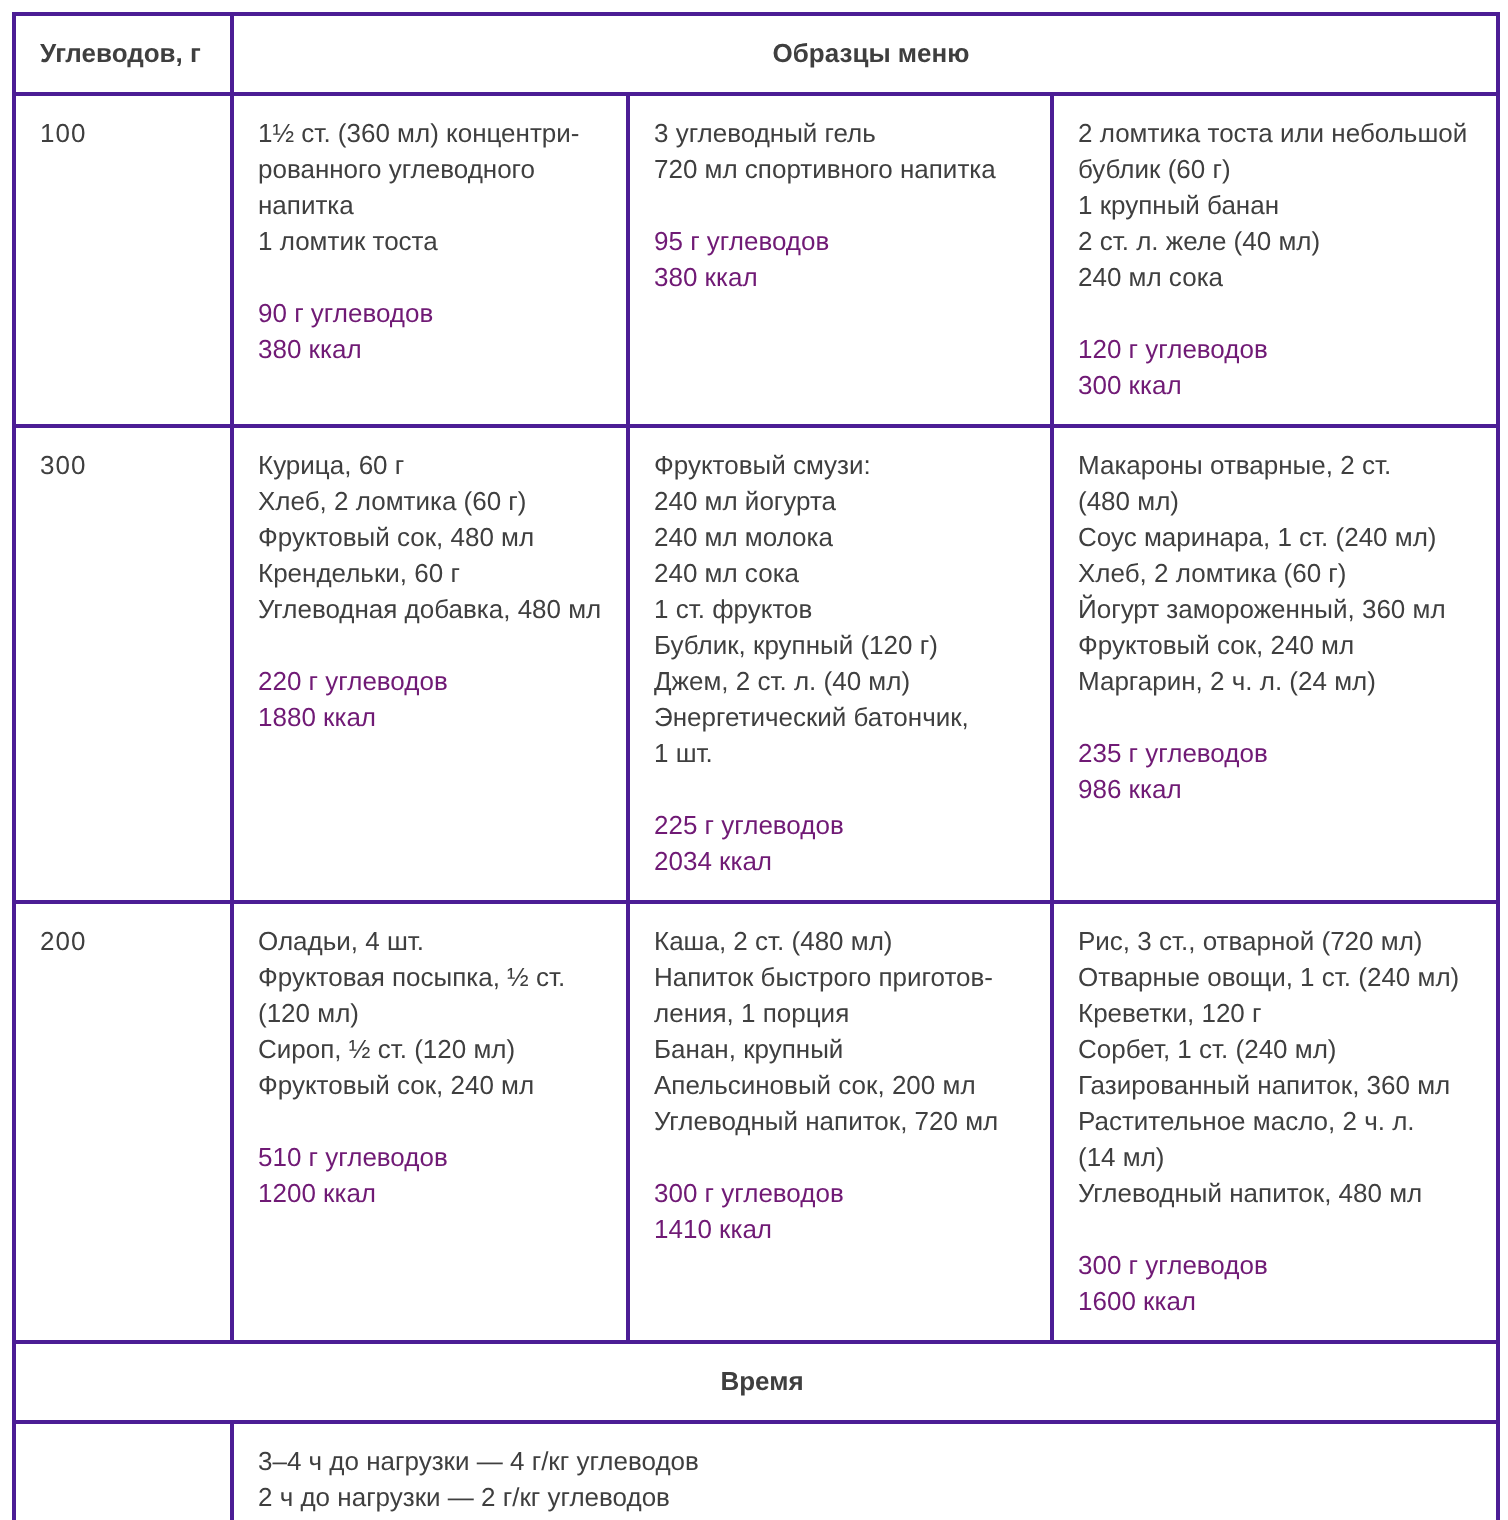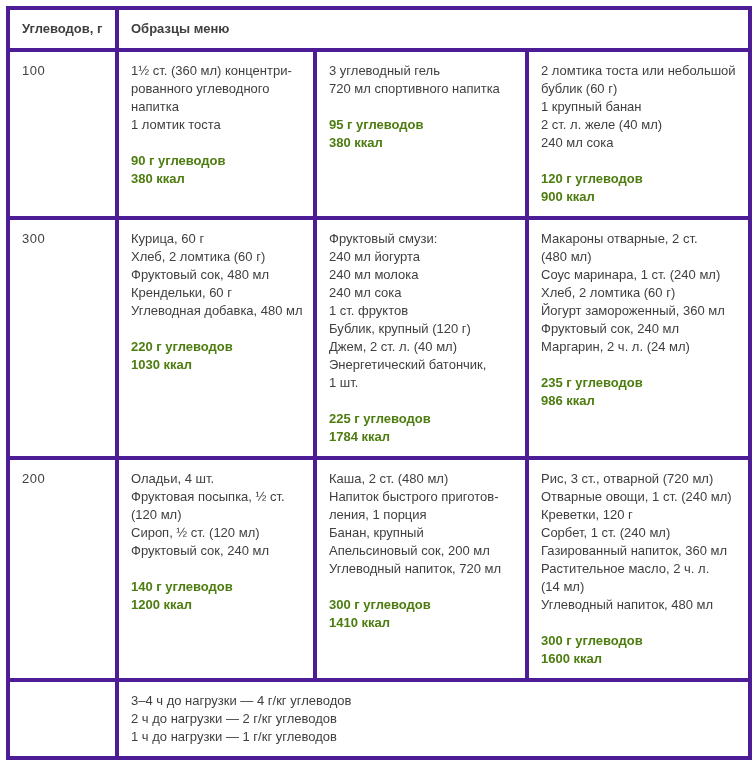--- a/index.html
+++ b/index.html
@@ -13,49 +13,49 @@
   .tbl-wrap {
     padding: 6px;
     box-sizing: border-box;
   }
   table.carb-table {
     border-collapse: collapse;
     table-layout: fixed;
     width: 742px;
   }
   table.carb-table td {
-    border: 4px solid #4c1d95;
+    border: 2px solid #4c1d95;
     vertical-align: top;
     color: #3f3f3f;
     font-size: 13px;
     line-height: 18px;
     padding: 10px 6px 10px 12px;
     box-sizing: border-box;
     overflow: hidden;
   }
   td.hdr-cell {
     font-weight: bold;
     color: #1c1c1c;
     font-size: 14px;
     vertical-align: middle;
     padding: 5px 10px;
   }
-  td.center { text-align: left; }
+  td.center { text-align: center; }
   td.carb-amount {
     color: #474747;
     padding-top: 12px;
     letter-spacing: 0.5px;
   }
   .items {
     white-space: pre-line;
   }
   .total {
     white-space: pre-line;
-    font-weight: bold;
-    color: #4d7c0f;
+    font-weight: normal;
+    color: #701a75;
     margin-top: 18px;
   }
   .timing-lines {
     white-space: pre-line;
   }
   tr.r-header   td { height: 29px; }
   tr.r-100      td { height: 164px; }
   tr.r-200      td { height: 232px; }
   tr.r-300      td { height: 217px; }
   tr.r-time-hdr td { height: 33px; }
@@ -95,47 +95,47 @@
         <div class="total">95 г углеводов
 380 ккал</div>
       </td>
       <td>
         <div class="items">2 ломтика тоста или небольшой
 бублик (60 г)
 1 крупный банан
 2 ст. л. желе (40 мл)
 240 мл сока</div>
         <div class="total">120 г углеводов
-900 ккал</div>
+300 ккал</div>
       </td>
     </tr>
 
     <tr class="r-200">
       <td class="carb-amount">300</td>
       <td>
         <div class="items">Курица, 60 г
 Хлеб, 2 ломтика (60 г)
 Фруктовый сок, 480 мл
 Крендельки, 60 г
 Углеводная добавка, 480 мл</div>
         <div class="total">220 г углеводов
-1030 ккал</div>
+1880 ккал</div>
       </td>
       <td>
         <div class="items">Фруктовый смузи:
 240 мл йогурта
 240 мл молока
 240 мл сока
 1 ст. фруктов
 Бублик, крупный (120 г)
 Джем, 2 ст. л. (40 мл)
 Энергетический батончик,
 1 шт.</div>
         <div class="total">225 г углеводов
-1784 ккал</div>
+2034 ккал</div>
       </td>
       <td>
         <div class="items">Макароны отварные, 2 ст.
 (480 мл)
 Соус маринара, 1 ст. (240 мл)
 Хлеб, 2 ломтика (60 г)
 Йогурт замороженный, 360 мл
 Фруктовый сок, 240 мл
 Маргарин, 2 ч. л. (24 мл)</div>
         <div class="total">235 г углеводов
@@ -144,21 +144,21 @@
     </tr>
 
     <tr class="r-300">
       <td class="carb-amount">200</td>
       <td>
         <div class="items">Оладьи, 4 шт.
 Фруктовая посыпка, ½ ст.
 (120 мл)
 Сироп, ½ ст. (120 мл)
 Фруктовый сок, 240 мл</div>
-        <div class="total">140 г углеводов
+        <div class="total">510 г углеводов
 1200 ккал</div>
       </td>
       <td>
         <div class="items">Каша, 2 ст. (480 мл)
 Напиток быстрого приготов-
 ления, 1 порция
 Банан, крупный
 Апельсиновый сок, 200 мл
 Углеводный напиток, 720 мл</div>
         <div class="total">300 г углеводов
@@ -171,20 +171,23 @@
 Сорбет, 1 ст. (240 мл)
 Газированный напиток, 360 мл
 Растительное масло, 2 ч. л.
 (14 мл)
 Углеводный напиток, 480 мл</div>
         <div class="total">300 г углеводов
 1600 ккал</div>
       </td>
     </tr>
 
+    <tr class="r-time-hdr">
+      <td class="hdr-cell center" colspan="4">Время</td>
+    </tr>
 
     <tr class="r-timing">
       <td></td>
       <td colspan="3">
         <div class="timing-lines">3–4 ч до нагрузки — 4 г/кг углеводов
 2 ч до нагрузки — 2 г/кг углеводов
 1 ч до нагрузки — 1 г/кг углеводов</div>
       </td>
     </tr>
   </tbody>

